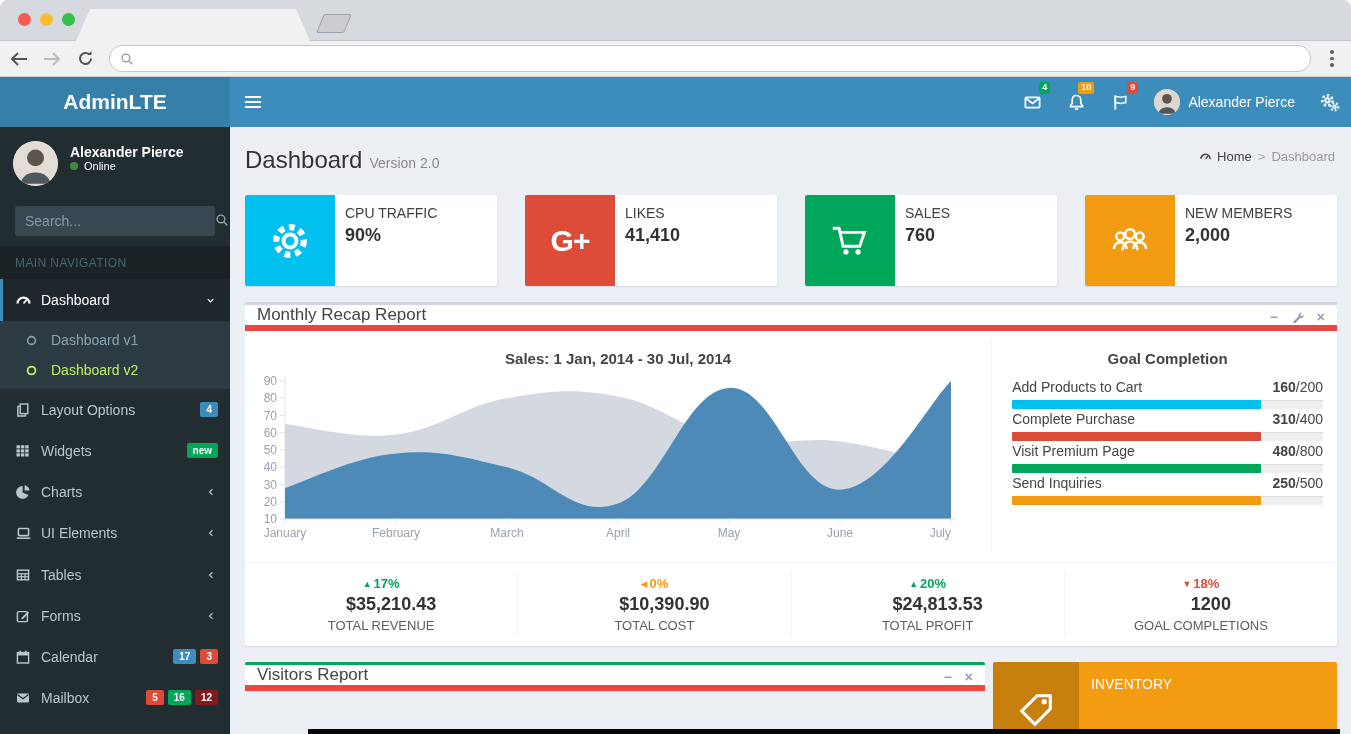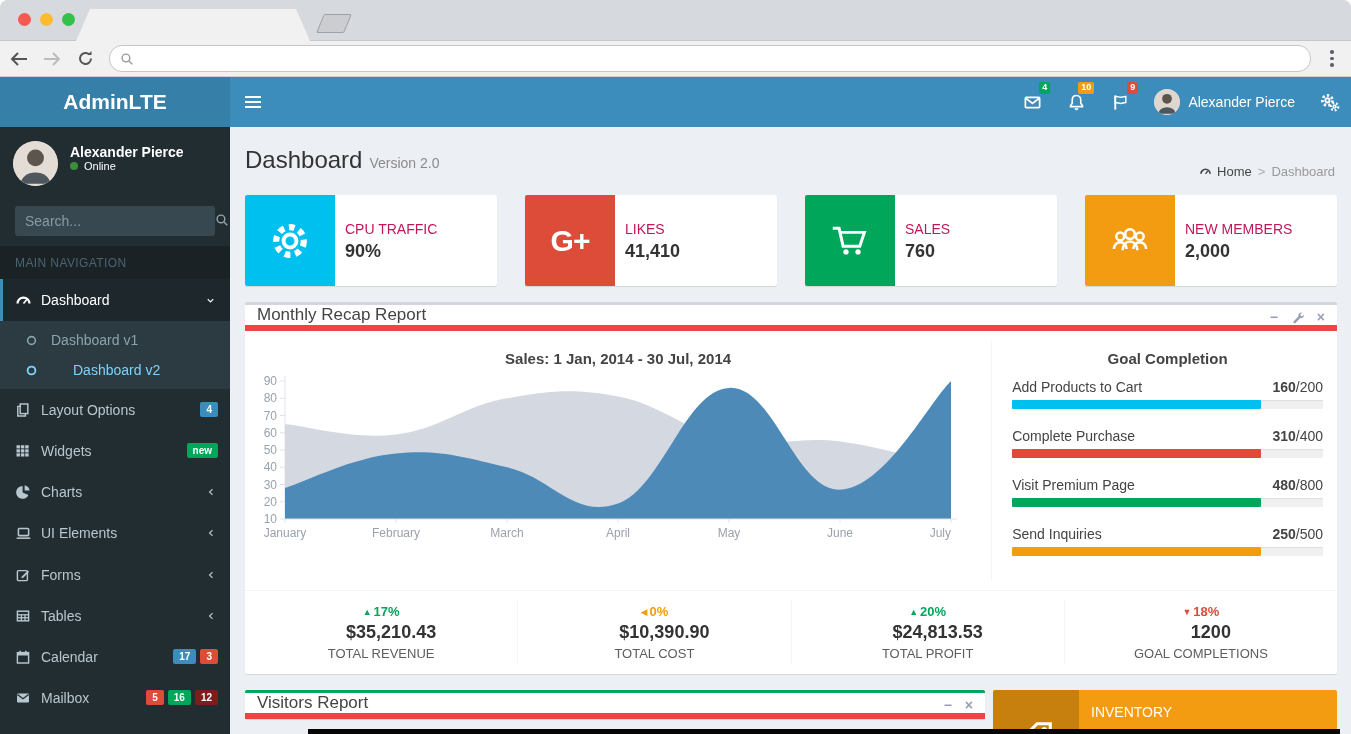--- a/index.html
+++ b/index.html
@@ -58,53 +58,53 @@
   .nav-header{background:#1a2226;color:#4b646f;font-size:12px;letter-spacing:.4px;padding:10px 15px 9px 15px;margin-top:10px;}
   .sidebar-menu{list-style:none;margin:0;padding:0;}
   .menu-item{display:flex;align-items:center;color:#b8c7ce;font-size:14px;padding:12.5px 10px 12.5px 12px;border-left:3px solid transparent;cursor:pointer;position:relative;}
   .menu-item .mi-icon{width:26px;flex:none;display:flex;align-items:center;}
   .menu-item.active{background:#1e282c;color:#fff;border-left-color:#3c8dbc;}
   .mi-caret{margin-left:auto;margin-right:4px;display:flex;align-items:center;}
   .mi-badges{margin-left:auto;display:flex;gap:4px;margin-right:2px;}
   .mi-badge{font-size:10px;font-weight:700;color:#fff;padding:2.5px 6px;border-radius:2px;line-height:1;}
   .submenu{list-style:none;margin:0;padding:4px 0;background:#2c3b41;}
   .submenu .menu-item{padding:7px 10px 7px 22px;border-left:3px solid transparent;color:#8aa4af;}
-  .submenu .menu-item.active{color:#7dd3fc;background:transparent;border-left-color:transparent;gap:22px;}
+  .submenu .menu-item.active{color:#bef264;background:transparent;border-left-color:transparent;}
 
   
   .content-header{position:relative;height:46px;}
   .page-title{font-size:24px;color:#333;font-weight:500;display:inline;}
   .page-subtitle{font-size:14px;color:#8a8a8a;margin-left:7px;font-weight:400;}
-  .breadcrumb{position:absolute;right:2px;top:10px;font-size:13px;color:#999;display:flex;align-items:flex-end;gap:6px;margin-top:15px;}
+  .breadcrumb{position:absolute;right:2px;top:10px;font-size:13px;color:#999;display:flex;align-items:flex-end;gap:6px;}
   .breadcrumb .bc-home{color:#444;display:flex;align-items:center;gap:5px;cursor:pointer;}
   .bc-sep{color:#a9a9a9;}
 
   
   .info-row{display:grid;grid-template-columns:repeat(4,1fr);gap:28px;margin-top:10px;}
   .info-box{background:#fff;height:91px;display:flex;box-shadow:0 1px 1px rgba(0,0,0,0.1);border-radius:2px;}
   .ib-icon{width:90px;flex:none;display:flex;align-items:center;justify-content:center;color:#fff;border-radius:2px 0 0 2px;}
   .ib-content{padding:8px 10px;display:flex;flex-direction:column;justify-content:flex-start;}
-  .ib-label{font-size:14px;color:#be185d;text-transform:uppercase;margin-top:18px;}
+  .ib-label{font-size:14px;color:#404040;text-transform:uppercase;margin-top:2px;}
   .ib-value{font-size:18px;font-weight:700;color:#333;margin-top:4px;}
   .gplus{font-size:30px;font-weight:700;color:#fff;letter-spacing:-1px;}
 
   
   .box{background:#fff;border-radius:2px;box-shadow:0 1px 1px rgba(0,0,0,0.1);margin-top:16px;border-top:3px solid #d2d6de;}
   .box.success{border-top-color:#00a65a;}
   .box-header{display:flex;align-items:flex-end;padding:0 12px;border-bottom:6px solid #ef4444;}
   .box-title{font-size:17px;color:#444;font-weight:400;}
   .box-tools{margin-left:auto;display:flex;align-items:center;gap:13px;color:#97a0b3;font-size:14px;}
   .box-tools .tool{cursor:pointer;display:flex;align-items:center;font-weight:700;}
   .box-body{display:flex;padding:10px 0;}
   .chart-col{width:66.5%;padding:5px 10px 5px 10px;border-right:1px solid #f4f4f4;}
   .chart-title{text-align:center;font-weight:700;font-size:15px;color:#444;margin:4px 0 6px 0;}
   .tick{fill:#9aa2ac;font-size:12px;font-family:"Liberation Sans",sans-serif;}
   .goals-col{flex:1;padding:5px 14px 5px 20px;}
   .goals-title{text-align:center;font-weight:700;font-size:15px;color:#444;margin:4px 0 12px 0;}
-  .goal{margin-bottom:19px;}
+  .goal{margin-bottom:2px;}
   .goal-row{display:flex;font-size:14px;color:#444;margin-bottom:5px;}
   .goal-val{margin-left:auto;}
   .goal-val b{font-weight:700;}
   .goal-bar{height:9px;background:#f0f0f0;border-radius:1px;box-shadow:inset 0 1px 1px rgba(0,0,0,0.08);}
   .goal-fill{height:100%;border-radius:1px;}
   .box-footer{display:flex;border-top:1px solid #f4f4f4;padding:10px 0;}
   .stat{flex:1;text-align:center;border-right:1px solid #f4f4f4;padding:3px 0;}
   .stat:last-child{border-right:0;}
   .stat-change{font-size:13px;font-weight:600;}
   .stat-change .caret{font-size:9px;margin-right:2px;vertical-align:1px;}
@@ -342,42 +342,42 @@
             <span>UI Elements</span>
             <span class="mi-caret">
                 <svg width="10" height="10" viewBox="0 0 20 20">
                   <path d="M13 4.5 L7 10 L13 15.5" stroke="currentColor" stroke-width="2.2" fill="none"></path>
                 </svg>
               </span>
           </li>
           <li class="menu-item">
             <span class="mi-icon">
                 <svg width="16" height="16" viewBox="0 0 20 20">
-                  <rect x="3" y="4.5" width="12.5" height="12.5" rx="1.5" fill="none" stroke="currentColor" stroke-width="1.8"></rect>
-                  <path d="M8.5 12 L16 4.3 L17.6 5.9 L10.1 13.6 L8 14 Z" fill="currentColor"></path>
-                </svg>
-              </span>
-            <span>Forms</span>
-            <span class="mi-caret">
-                <svg width="10" height="10" viewBox="0 0 20 20">
-                  <path d="M13 4.5 L7 10 L13 15.5" stroke="currentColor" stroke-width="2.2" fill="none"></path>
-                </svg>
-              </span>
-          </li>
-          <li class="menu-item">
-            <span class="mi-icon">
-                <svg width="16" height="16" viewBox="0 0 20 20">
                   <rect x="3" y="4" width="14" height="12" fill="none" stroke="currentColor" stroke-width="1.8"></rect>
                   <line x1="3" y1="8.5" x2="17" y2="8.5" stroke="currentColor" stroke-width="1.6"></line>
                   <line x1="3" y1="12.2" x2="17" y2="12.2" stroke="currentColor" stroke-width="1.6"></line>
                   <line x1="8" y1="8.5" x2="8" y2="16" stroke="currentColor" stroke-width="1.6"></line>
                   <line x1="12.5" y1="8.5" x2="12.5" y2="16" stroke="currentColor" stroke-width="1.6"></line>
                 </svg>
               </span>
             <span>Tables</span>
+            <span class="mi-caret">
+                <svg width="10" height="10" viewBox="0 0 20 20">
+                  <path d="M13 4.5 L7 10 L13 15.5" stroke="currentColor" stroke-width="2.2" fill="none"></path>
+                </svg>
+              </span>
+          </li>
+          <li class="menu-item">
+            <span class="mi-icon">
+                <svg width="16" height="16" viewBox="0 0 20 20">
+                  <rect x="3" y="4.5" width="12.5" height="12.5" rx="1.5" fill="none" stroke="currentColor" stroke-width="1.8"></rect>
+                  <path d="M8.5 12 L16 4.3 L17.6 5.9 L10.1 13.6 L8 14 Z" fill="currentColor"></path>
+                </svg>
+              </span>
+            <span>Forms</span>
             <span class="mi-caret">
                 <svg width="10" height="10" viewBox="0 0 20 20">
                   <path d="M13 4.5 L7 10 L13 15.5" stroke="currentColor" stroke-width="2.2" fill="none"></path>
                 </svg>
               </span>
           </li>
           <li class="menu-item">
             <span class="mi-icon">
                 <svg width="16" height="16" viewBox="0 0 20 20">
                   <rect x="3" y="4.5" width="14" height="13" fill="none" stroke="currentColor" stroke-width="1.8"></rect>

